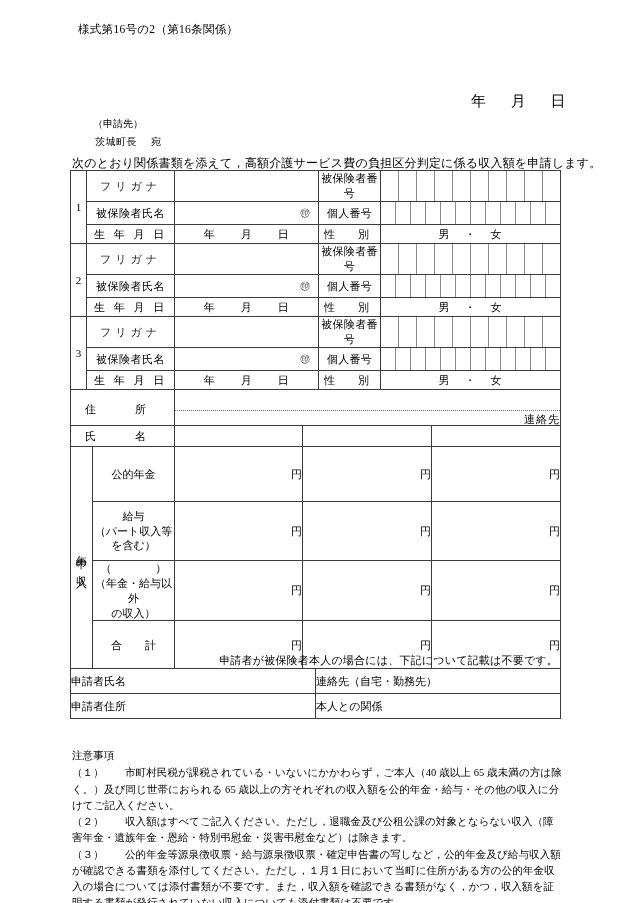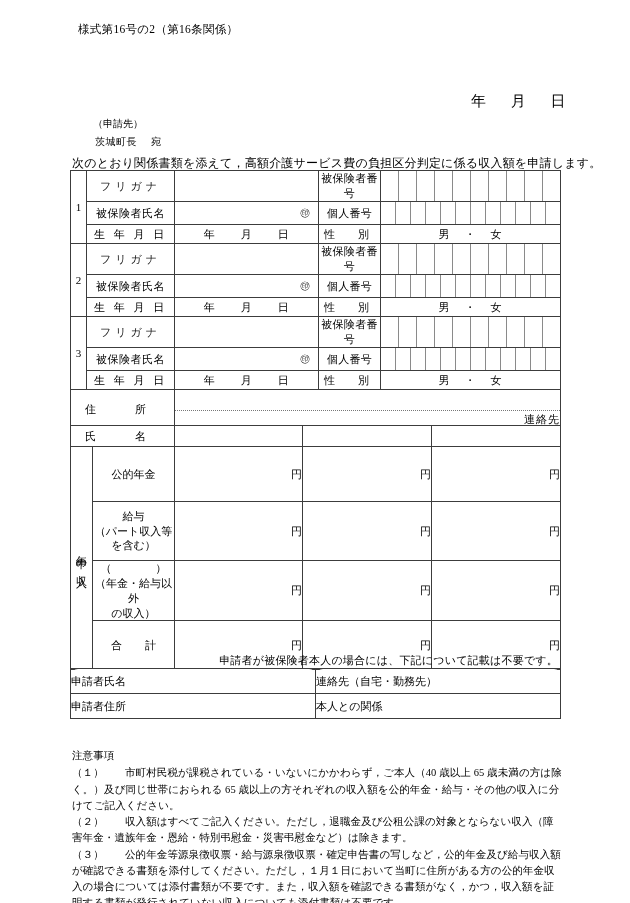--- a/index.html
+++ b/index.html
@@ -246,21 +246,21 @@
     text-align: right;
     font-size: 11px;
     letter-spacing: 0.2px;
   }
   .applicant-table {
     position: absolute;
     left: 70px;
     top: 668px;
     width: 490px;
   }
-  .applicant-table td { height: 24px; font-size: 11px; border-radius: 7px; }
+  .applicant-table td { height: 24px; font-size: 11px; }
   .ap-label { padding-left: 6px; text-align: left; }
 
   
   .notes {
     position: absolute;
     left: 72px;
     top: 748px;
     width: 490px;
     font-size: 10.5px;
     line-height: 1.55;

